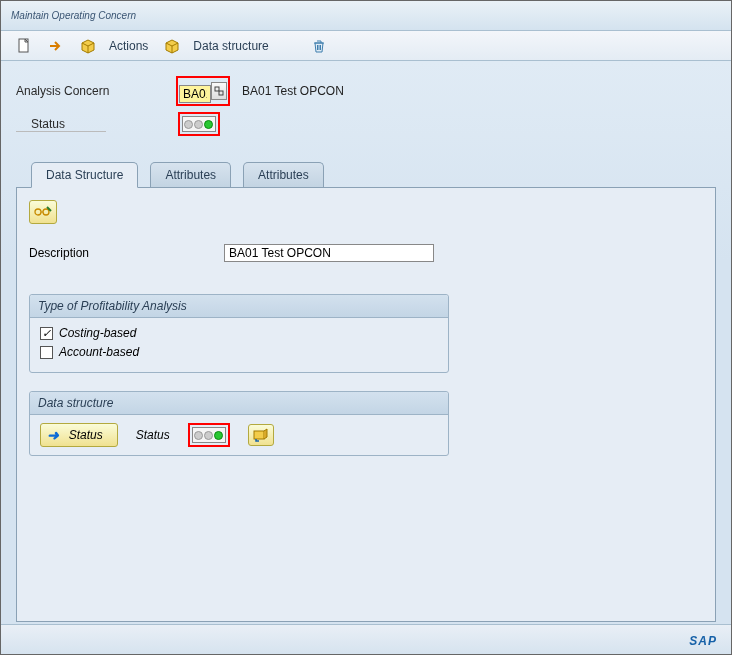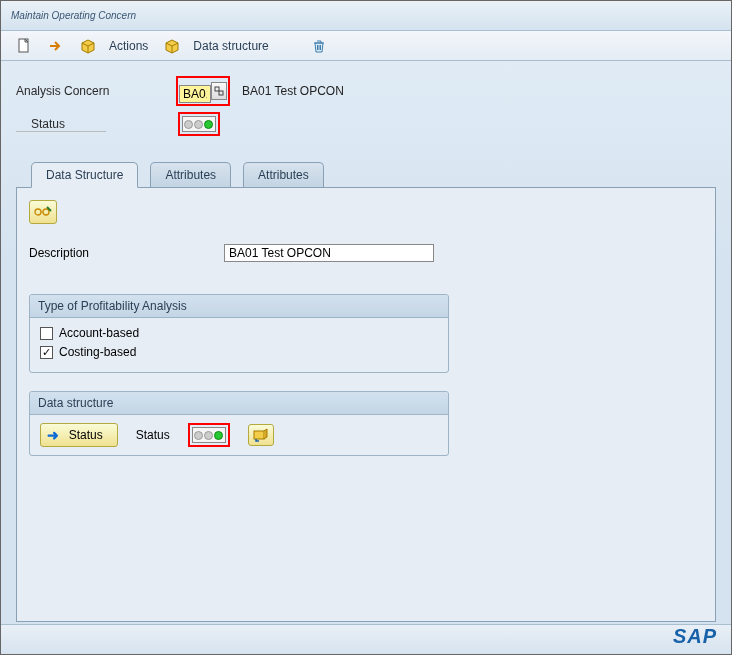--- a/index.html
+++ b/index.html
@@ -132,20 +132,21 @@
   .desc-row .lbl { width: 195px; }
   .desc-row input {
     border:1px solid #888; height:18px; padding:0 4px;
     width:210px; font-size:12px;
   }
   .groupbox {
     border:1px solid #9db3c6;
     border-radius:3px;
     margin-bottom:18px;
     background:#e6edf5;
+    font-style:italic;
   }
   .groupbox .gb-title {
     background: linear-gradient(#d3e1ee,#c3d5e5);
     padding:4px 8px;
     border-bottom:1px solid #9db3c6;
     color:#2a3f55;
     border-top-left-radius:3px; border-top-right-radius:3px;
   }
   .groupbox .gb-body { padding:8px 10px; }
   .chk-row { display:flex; align-items:center; gap:6px; margin-bottom:5px; }
@@ -170,21 +171,21 @@
     border:1px solid #b3a93f;
     border-radius:3px;
     display:flex; align-items:center; justify-content:center;
     cursor:pointer;
   }
   .sap-logo {
     position:absolute;
     bottom:6px; right:14px;
     font-family: Arial, sans-serif;
     font-weight: bold;
-    font-size: 20px;
+    font-size: 12px;
     color:#1661a8;
     letter-spacing:1px;
     font-style: italic;
   }
   .footer {
     position:absolute; bottom:0; left:0; right:0;
     height:30px;
     background:linear-gradient(#e9eff6,#d6e3ef);
     border-top:1px solid #a9bfd0;
   }
@@ -280,26 +281,26 @@
 
     <div class="desc-row">
       <span class="lbl">Description</span>
       <input value="BA01 Test OPCON" style="">
     </div>
 
     <div class="groupbox tpa">
       <div class="gb-title">Type of Profitability Analysis</div>
       <div class="gb-body">
         <div class="chk-row">
+          <span class="chk checked"></span>
+          <span>Costing-based</span>
+        </div>
+        <div class="chk-row">
           <span class="chk"></span>
           <span>Account-based</span>
-        </div>
-        <div class="chk-row">
-          <span class="chk checked"></span>
-          <span>Costing-based</span>
         </div>
       </div>
     </div>
 
     <div class="groupbox ds">
       <div class="gb-title">Data structure</div>
       <div class="ds-body">
         <span class="change-btn">
           <span class="arrow-icon">➜</span>
           <span>Status</span>

